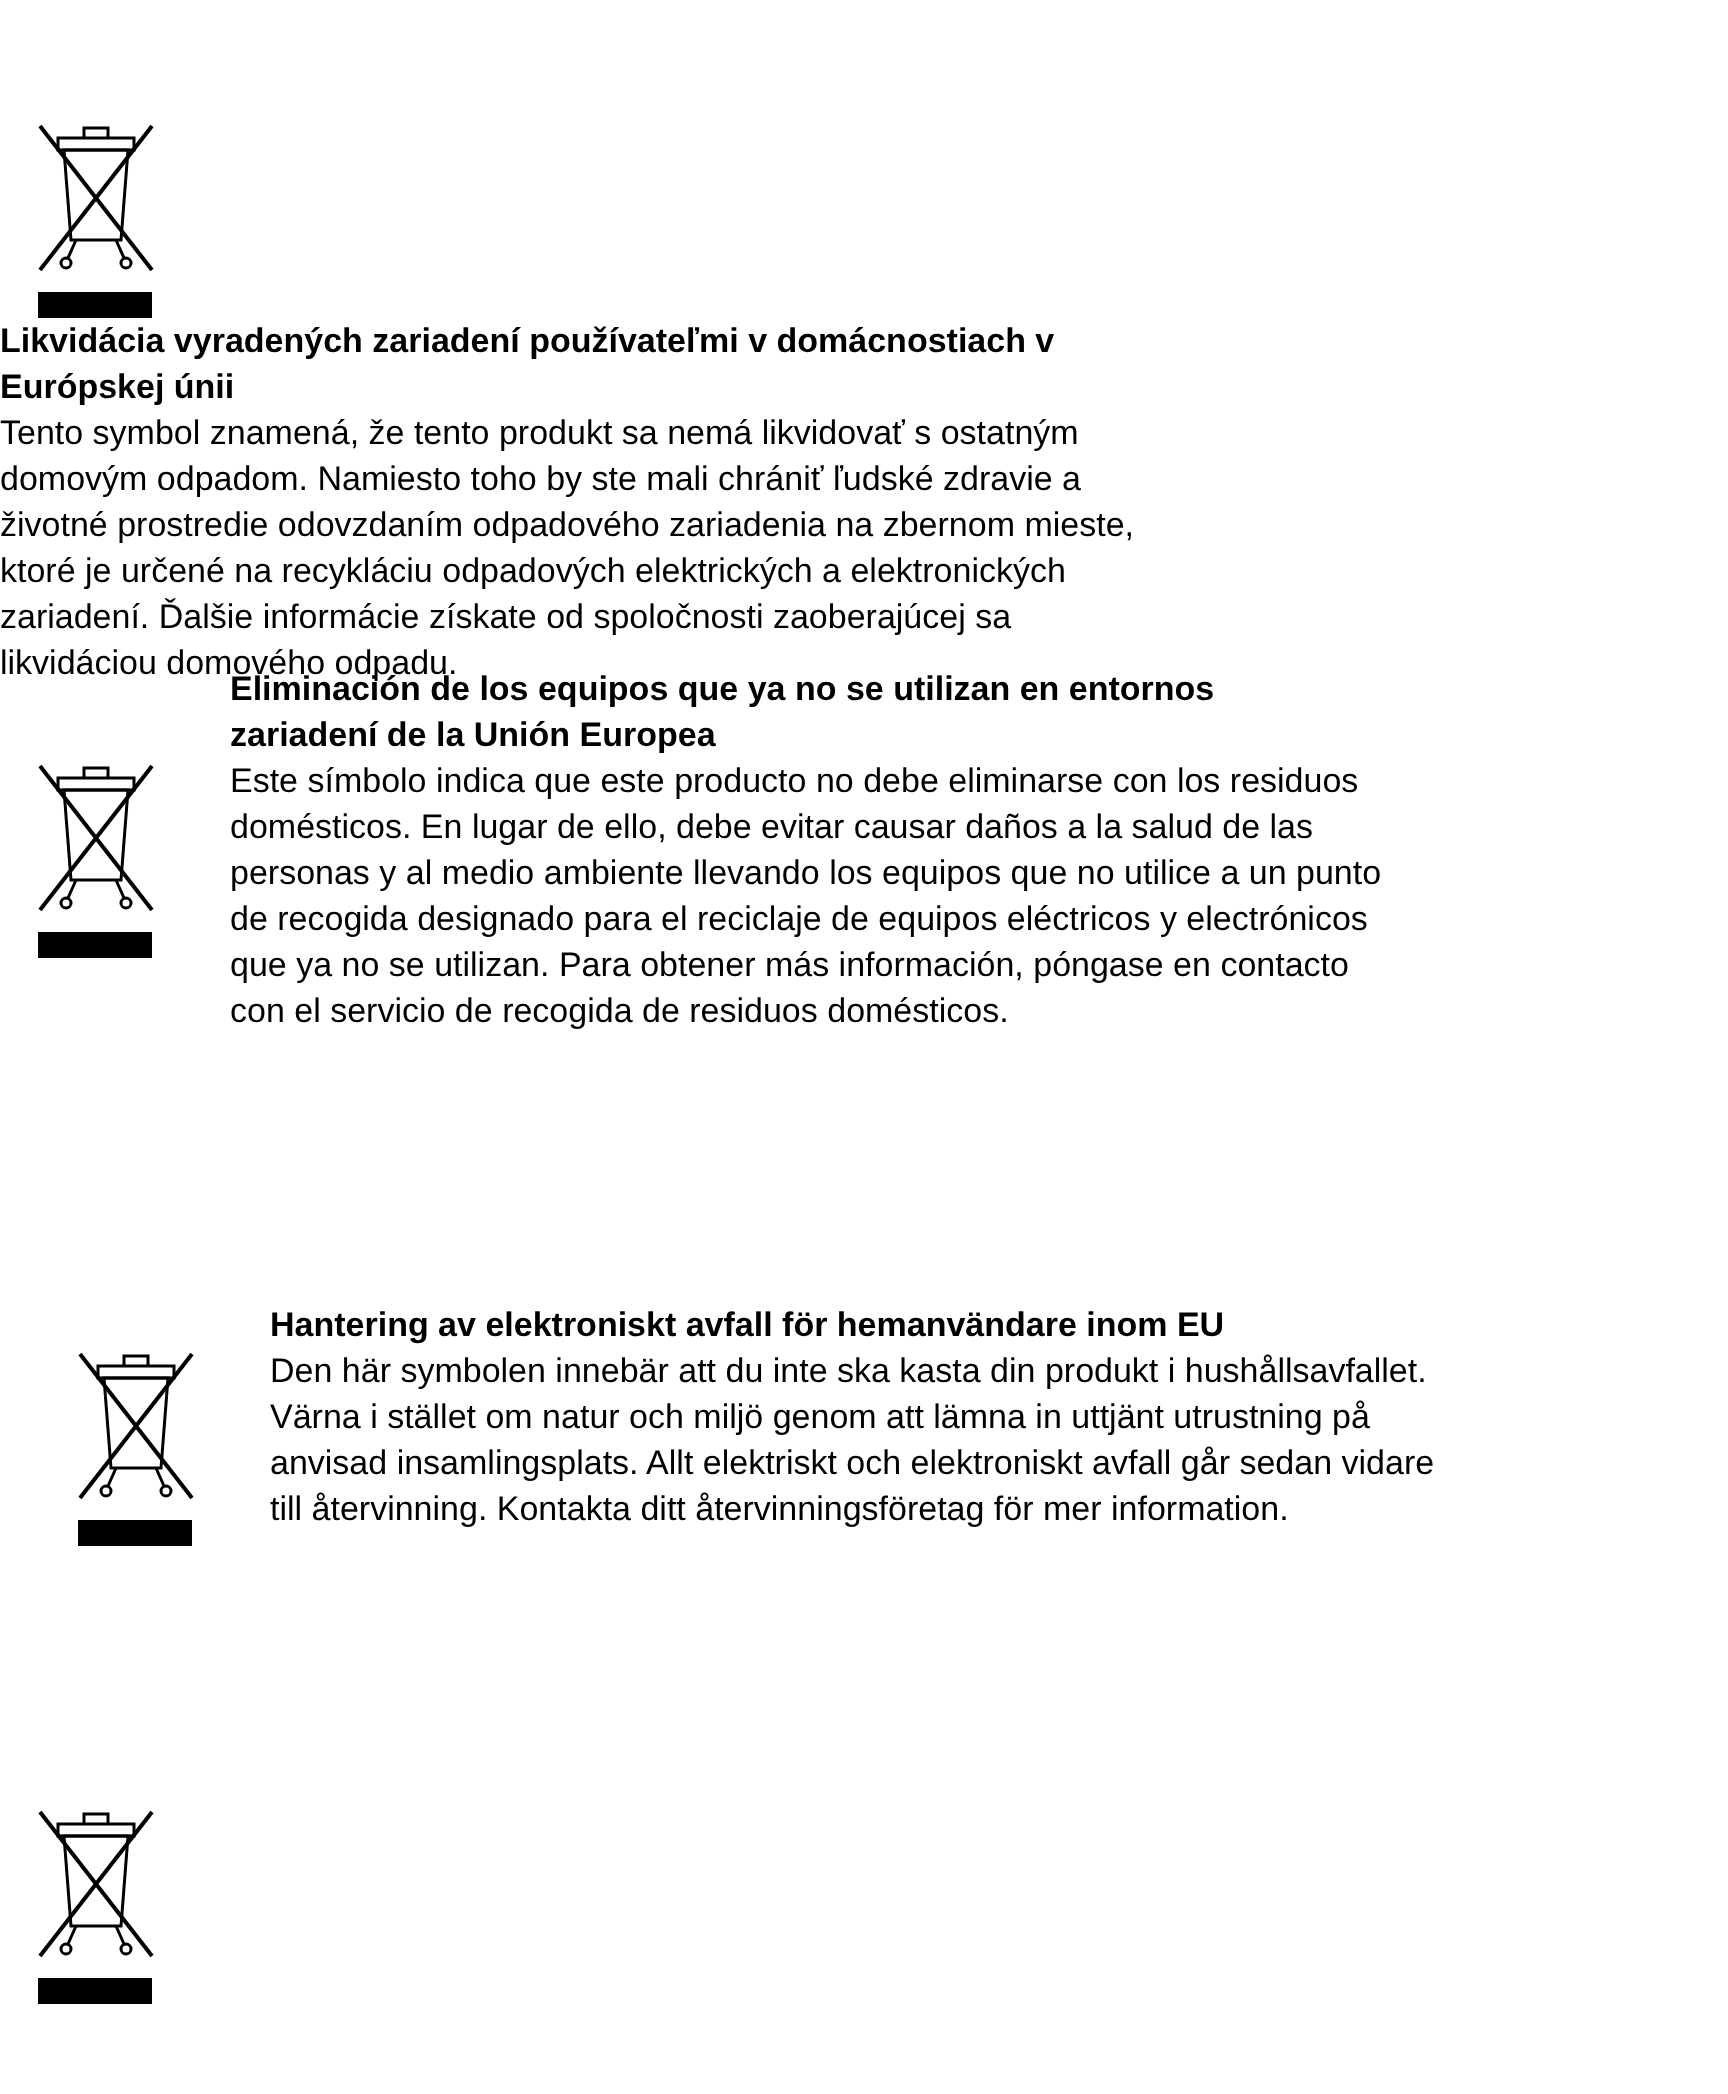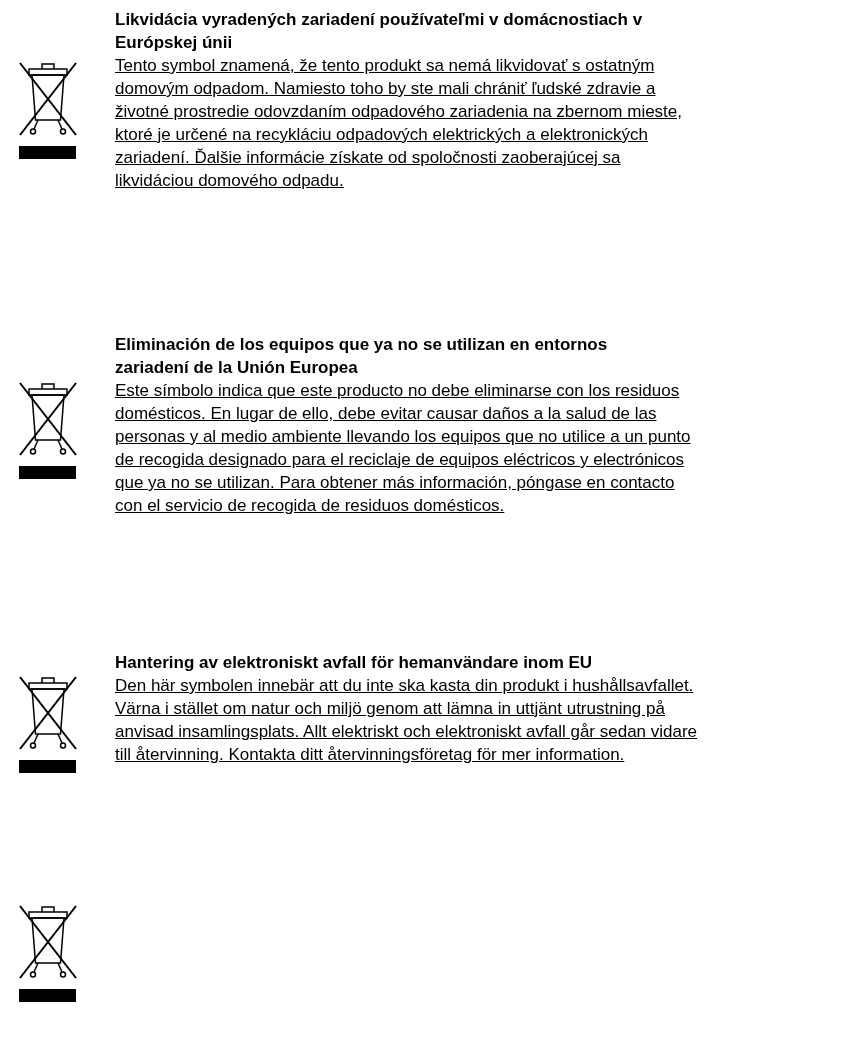--- a/index.html
+++ b/index.html
@@ -13,23 +13,23 @@
     font-family: "Liberation Sans", "DejaVu Sans", sans-serif;
     overflow: hidden;
   }
   .notice {
     position: absolute;
     left: 0;
     width: 100%;
     display: flex;
     align-items: flex-start;
   }
-  #s0 { top: 8px; }
+  #s0 { top: 8px; flex-direction: column; }
   #s1 { top: 333px; }
-  #s2 { top: 651px; }
+  #s2 { top: 651px; padding-left: 20px; }
   #s3 { top: 903px; }
   .icon-col {
     flex: 0 0 115px;
     width: 115px;
     padding-left: 19px;
   }
   .icon-wrap { width: 58px; }
   #s0 .icon-wrap { margin-top: 52px; }
   #s1 .icon-wrap { margin-top: 47px; }
   #s2 .icon-wrap { margin-top: 23px; }
@@ -49,21 +49,20 @@
     font-size: 17px;
     font-weight: bold;
     line-height: 23px;
     white-space: pre-line;
   }
   .notice-body {
     font-size: 17px;
     font-weight: normal;
     line-height: 23px;
     white-space: pre-line;
-    text-decoration: underline;
   }
   svg.bin { display: block; }
 </style>
 </head>
 <body>
 
 <div class="page">
 
   <section class="notice" id="s0">
     <div class="icon-col">

